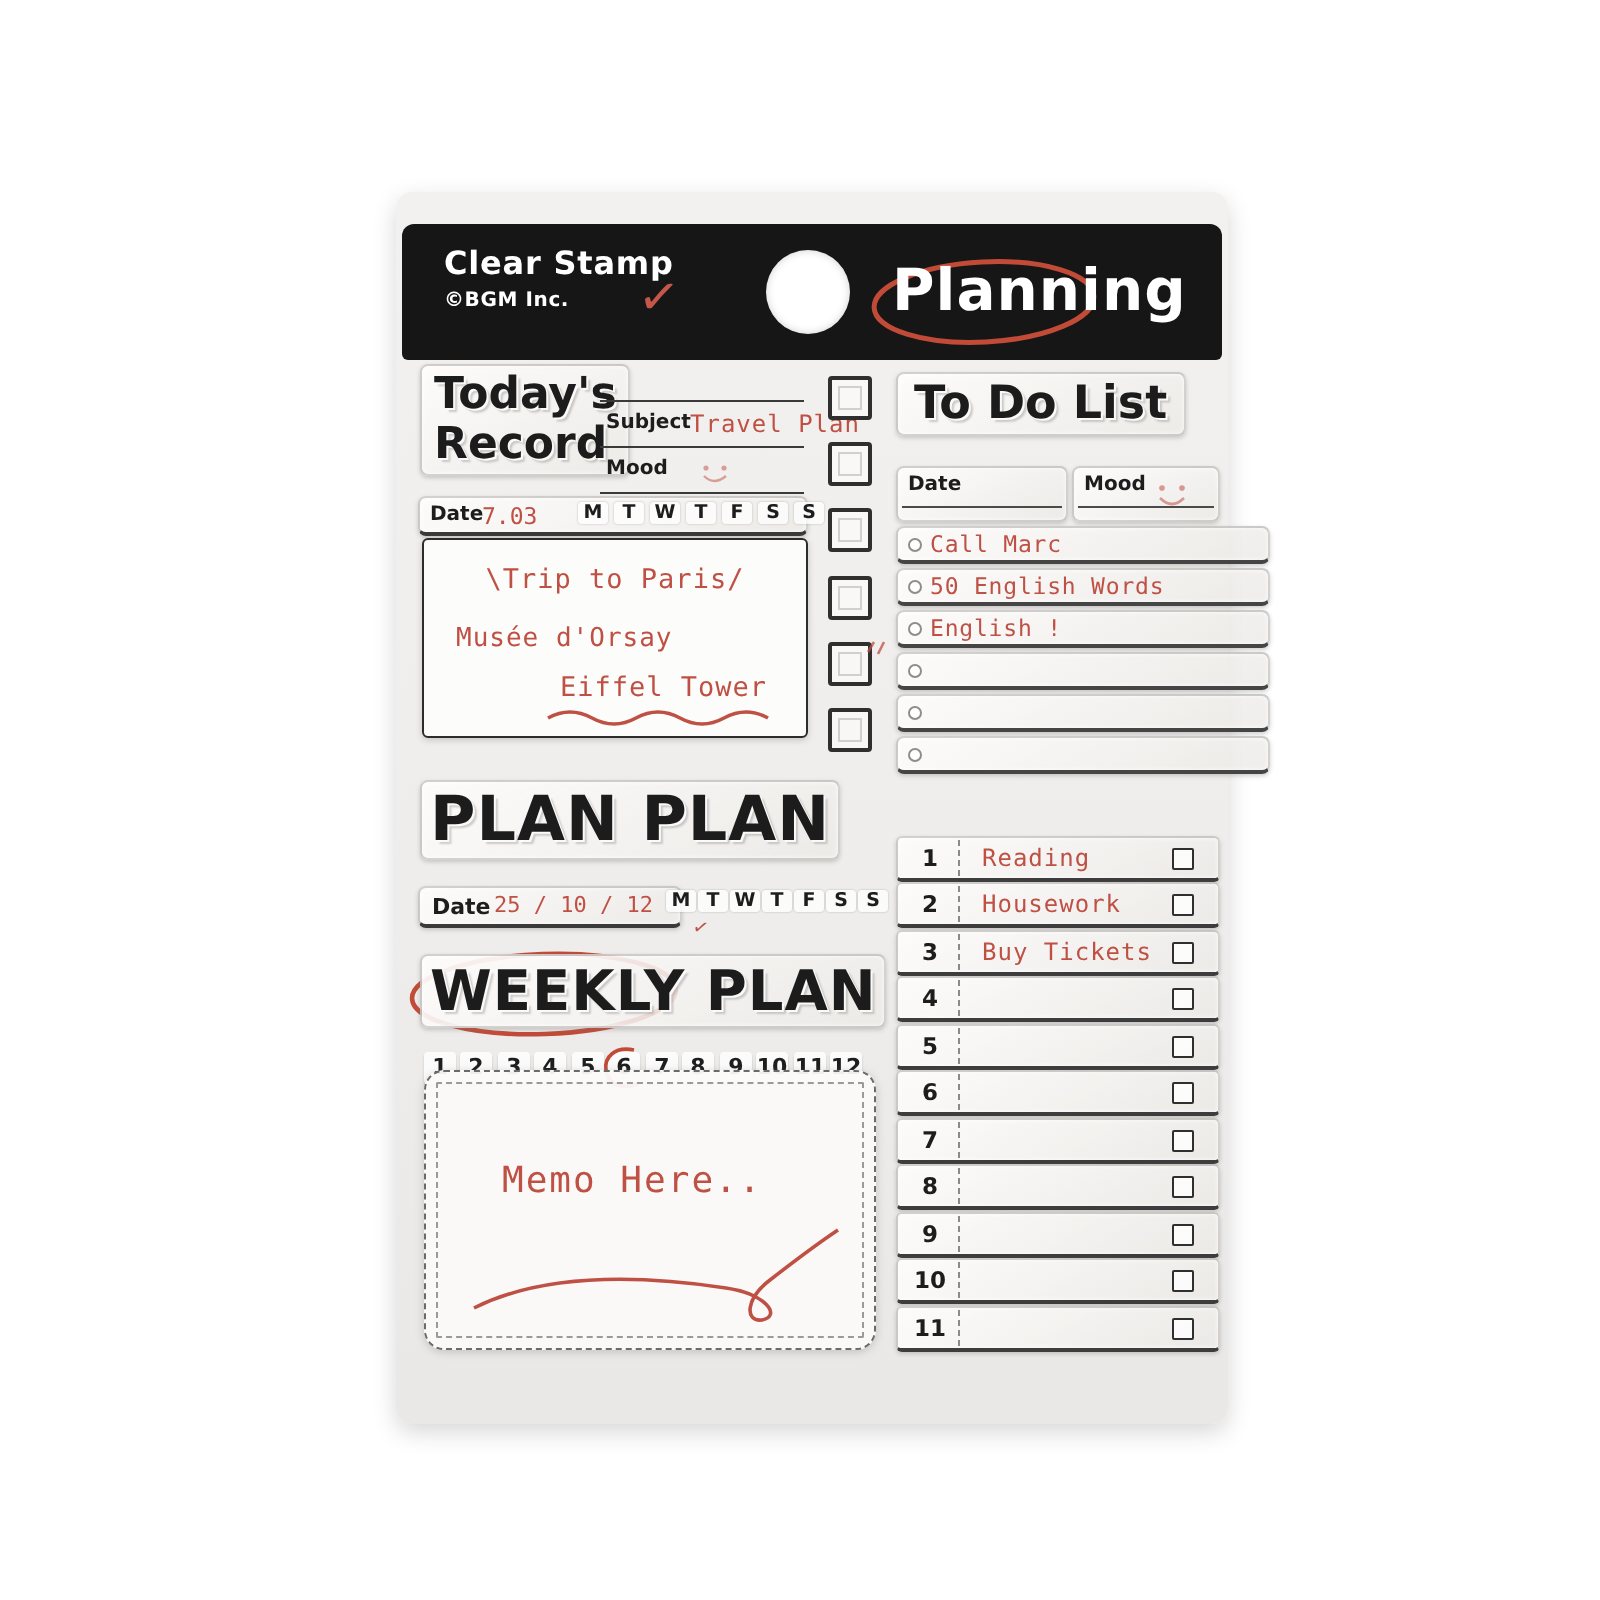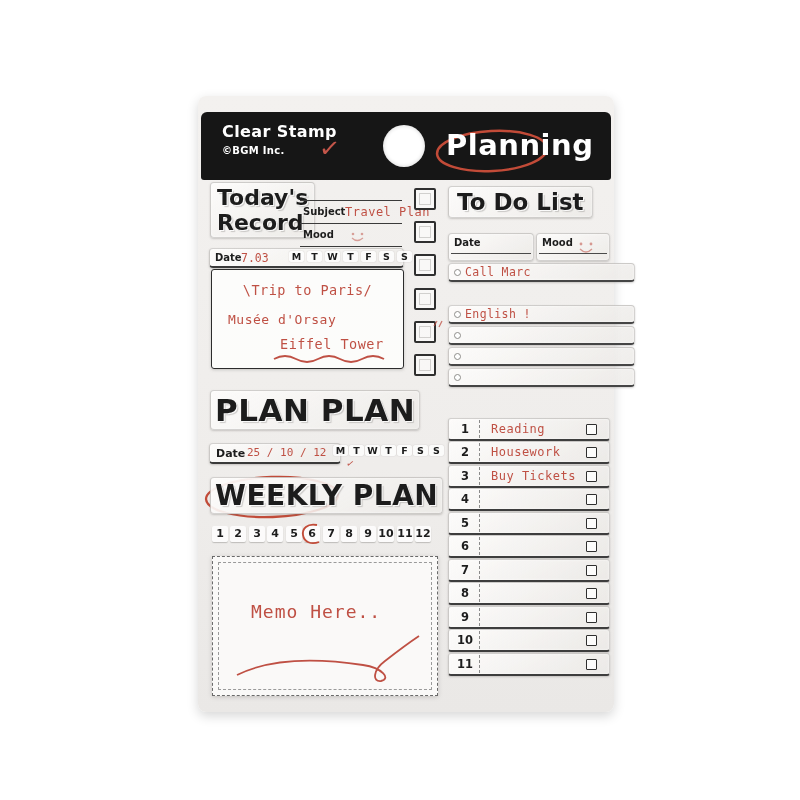--- a/index.html
+++ b/index.html
@@ -46,21 +46,21 @@
   .mini-strip .inner-line{position:absolute;left:2px;right:2px;top:19px;border-top:1.5px solid #4a4a4a;}
   .todo-row{position:absolute;left:250px;width:160px;height:16px;border-bottom:2px solid #454545;border-radius:4px;padding-left:25px;}
   .todo-ring{position:absolute;left:5px;top:5px;width:5px;height:5px;border:1px solid #8f8d8a;border-radius:50%;background:#fff;}
   .todo-text{position:absolute;left:16px;top:1px;font-size:11.5px;letter-spacing:.4px;white-space:nowrap;}
   
   .daily-title{position:absolute;left:12px;top:294px;font-weight:bold;font-size:31px;letter-spacing:.5px;padding:1px 4px;}
   .weekly-title{position:absolute;left:12px;top:381px;font-weight:bold;font-size:28px;letter-spacing:.5px;padding:1px 4px;}
   .week-num{position:absolute;top:430px;width:16px;height:15px;text-align:center;font-weight:bold;font-size:11px;color:#1d1d1d;
             background:rgba(255,255,255,.8);border-radius:2px;box-shadow:0 1px 1px rgba(120,118,115,.4);padding-top:1px;}
   
-  .memo-box{position:absolute;left:14px;top:460px;width:224px;height:138px;border:1px dashed #6a6a6a;border-radius:0;
+  .memo-box{position:absolute;left:14px;top:439px;width:224px;height:138px;border:1px dashed #6a6a6a;border-radius:10px;
             background:rgba(251,250,249,.95);box-shadow:0 1px 4px rgba(120,118,115,.35);}
   .memo-inner{position:absolute;inset:5px;border:1px dashed #9a9a9a;border-radius:1px;}
   .memo-text{position:absolute;left:38px;top:44px;font-size:18px;letter-spacing:1px;}
   
   .task-row{position:absolute;left:250px;width:160px;height:20px;border-bottom:2px solid #3d3d3d;border-radius:3px;}
   .task-num{position:absolute;left:6px;top:3px;width:20px;text-align:center;font-weight:bold;font-size:11.5px;color:#1d1d1d;}
   .task-div{position:absolute;left:30px;top:1px;bottom:1px;border-left:1px dashed #8a8a8a;}
   .task-text{position:absolute;left:42px;top:3px;font-size:12px;letter-spacing:.5px;white-space:nowrap;}
   .svg-deco{position:absolute;}
 </style>
@@ -141,20 +141,24 @@
         <circle cx="6" cy="4" r="1.4" fill="#bf5044"></circle>
           <circle cx="16" cy="4" r="1.4" fill="#bf5044"></circle>
         <path d="M5,9 q6,6 12,0" stroke="#bf5044" stroke-width="1.3" fill="none"></path>
       </svg>
       <span class="inner-line"></span>
     </div>
 
     <div class="todo-row block" style="top:167px;">
       <span class="todo-ring"></span>
       <span class="todo-text hand">Call Marc</span>
+    </div>
+    <div class="todo-row block" style="top:188px;">
+      <span class="todo-ring"></span>
+      <span class="todo-text hand">50 English Words</span>
     </div>
     <div class="todo-row block" style="top:209px;">
       <span class="todo-ring"></span>
       <span class="todo-text hand">English !</span>
     </div>
     <div class="todo-row block" style="top:230px;">
       <span class="todo-ring"></span>
       <span class="todo-text hand"></span>
     </div>
     <div class="todo-row block" style="top:251px;">

